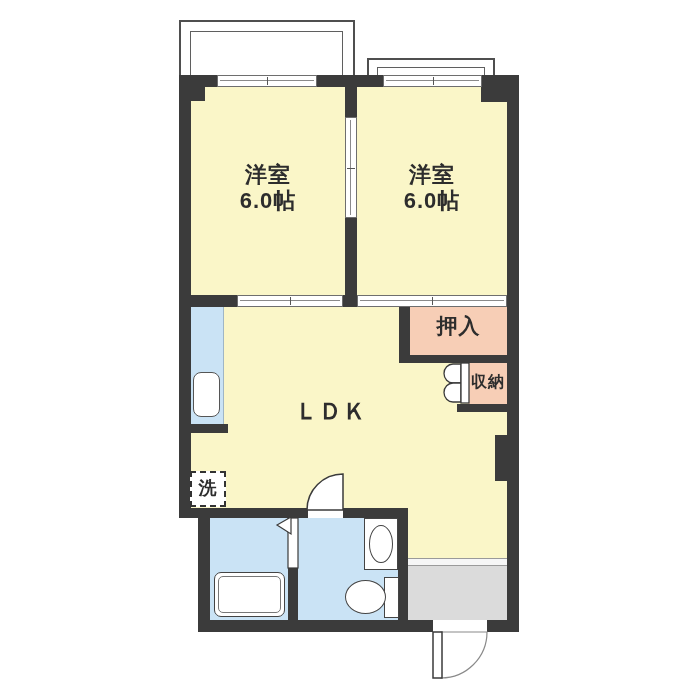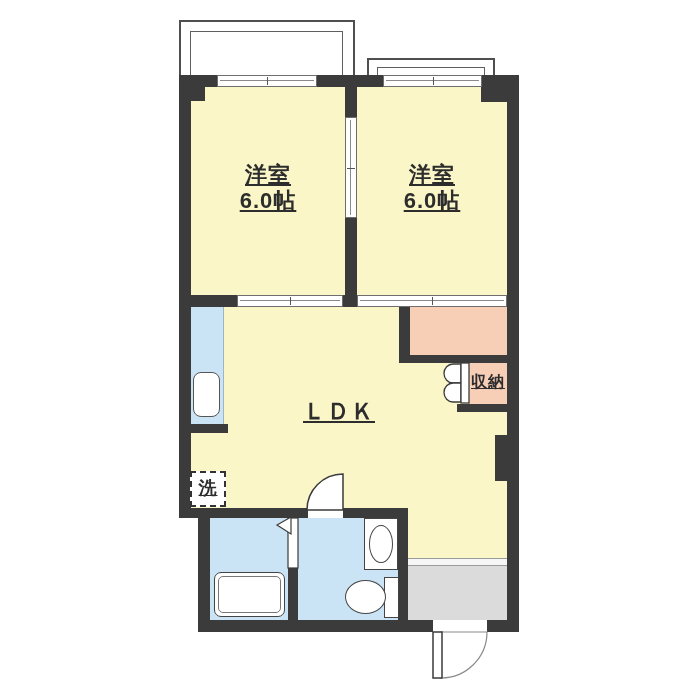--- a/index.html
+++ b/index.html
@@ -24,21 +24,21 @@
   .fx{background:#fff;border:1.5px solid var(--c-fixture_line,#444);}
   .dashed{background:#fff;border:2px dashed #333;}
   .tub{border-radius:7px;}
   .tub::before{content:"";position:absolute;left:3px;right:3px;top:3px;bottom:3px;border:1px solid #777;border-radius:5px;}
   .ellipse{border-radius:50%;}
   .sinkk{border-radius:8px;border:1.5px solid #555;}
   .step{background:#f6f6f6;border-top:1.5px solid #9a9a9a;border-bottom:1.5px solid #9a9a9a;}
   
   .lbl{display:flex;flex-direction:column;align-items:center;justify-content:center;
        text-align:center;line-height:1.18;font-weight:bold;letter-spacing:1px;}
-  .lbl .l1,.lbl .l2{white-space:nowrap;text-decoration:underline;}
+  .lbl .l1,.lbl .l2{white-space:nowrap;}
   .f-room{font-size:22px;}
   .f-ldk{font-size:23px;}
   .f-closet{font-size:21px;}
   .f-storage{font-size:16px;}
   .f-genkan{font-size:20px;}
   .f-laundry{font-size:18px;}
 </style>
 </head>
 <body>
 
@@ -114,20 +114,23 @@
   </svg>
 
   <div class="abs lbl f-room" style="left:193px;top:158px;width:150px;height:60px;">
     <span class="l1">洋室</span>
     <span class="l2">6.0帖</span>
   </div>
   <div class="abs lbl f-room" style="left:357px;top:158px;width:150px;height:60px;">
     <span class="l1">洋室</span>
     <span class="l2">6.0帖</span>
   </div>
-  <div class="abs lbl f-ldk" style="left:264px;top:384px;width:150px;height:56px;">
+  <div class="abs lbl f-ldk" style="left:256px;top:384px;width:150px;height:56px;">
     <span class="l1">ＬＤＫ</span>
+  </div>
+  <div class="abs lbl f-closet" style="left:410px;top:313px;width:97px;height:26px;">
+    <span class="l1">押入</span>
   </div>
   <div class="abs lbl f-storage" style="left:466px;top:372px;width:44px;height:20px;">
     <span class="l1">収納</span>
   </div>
 
 </div>
 
 </body></html>

